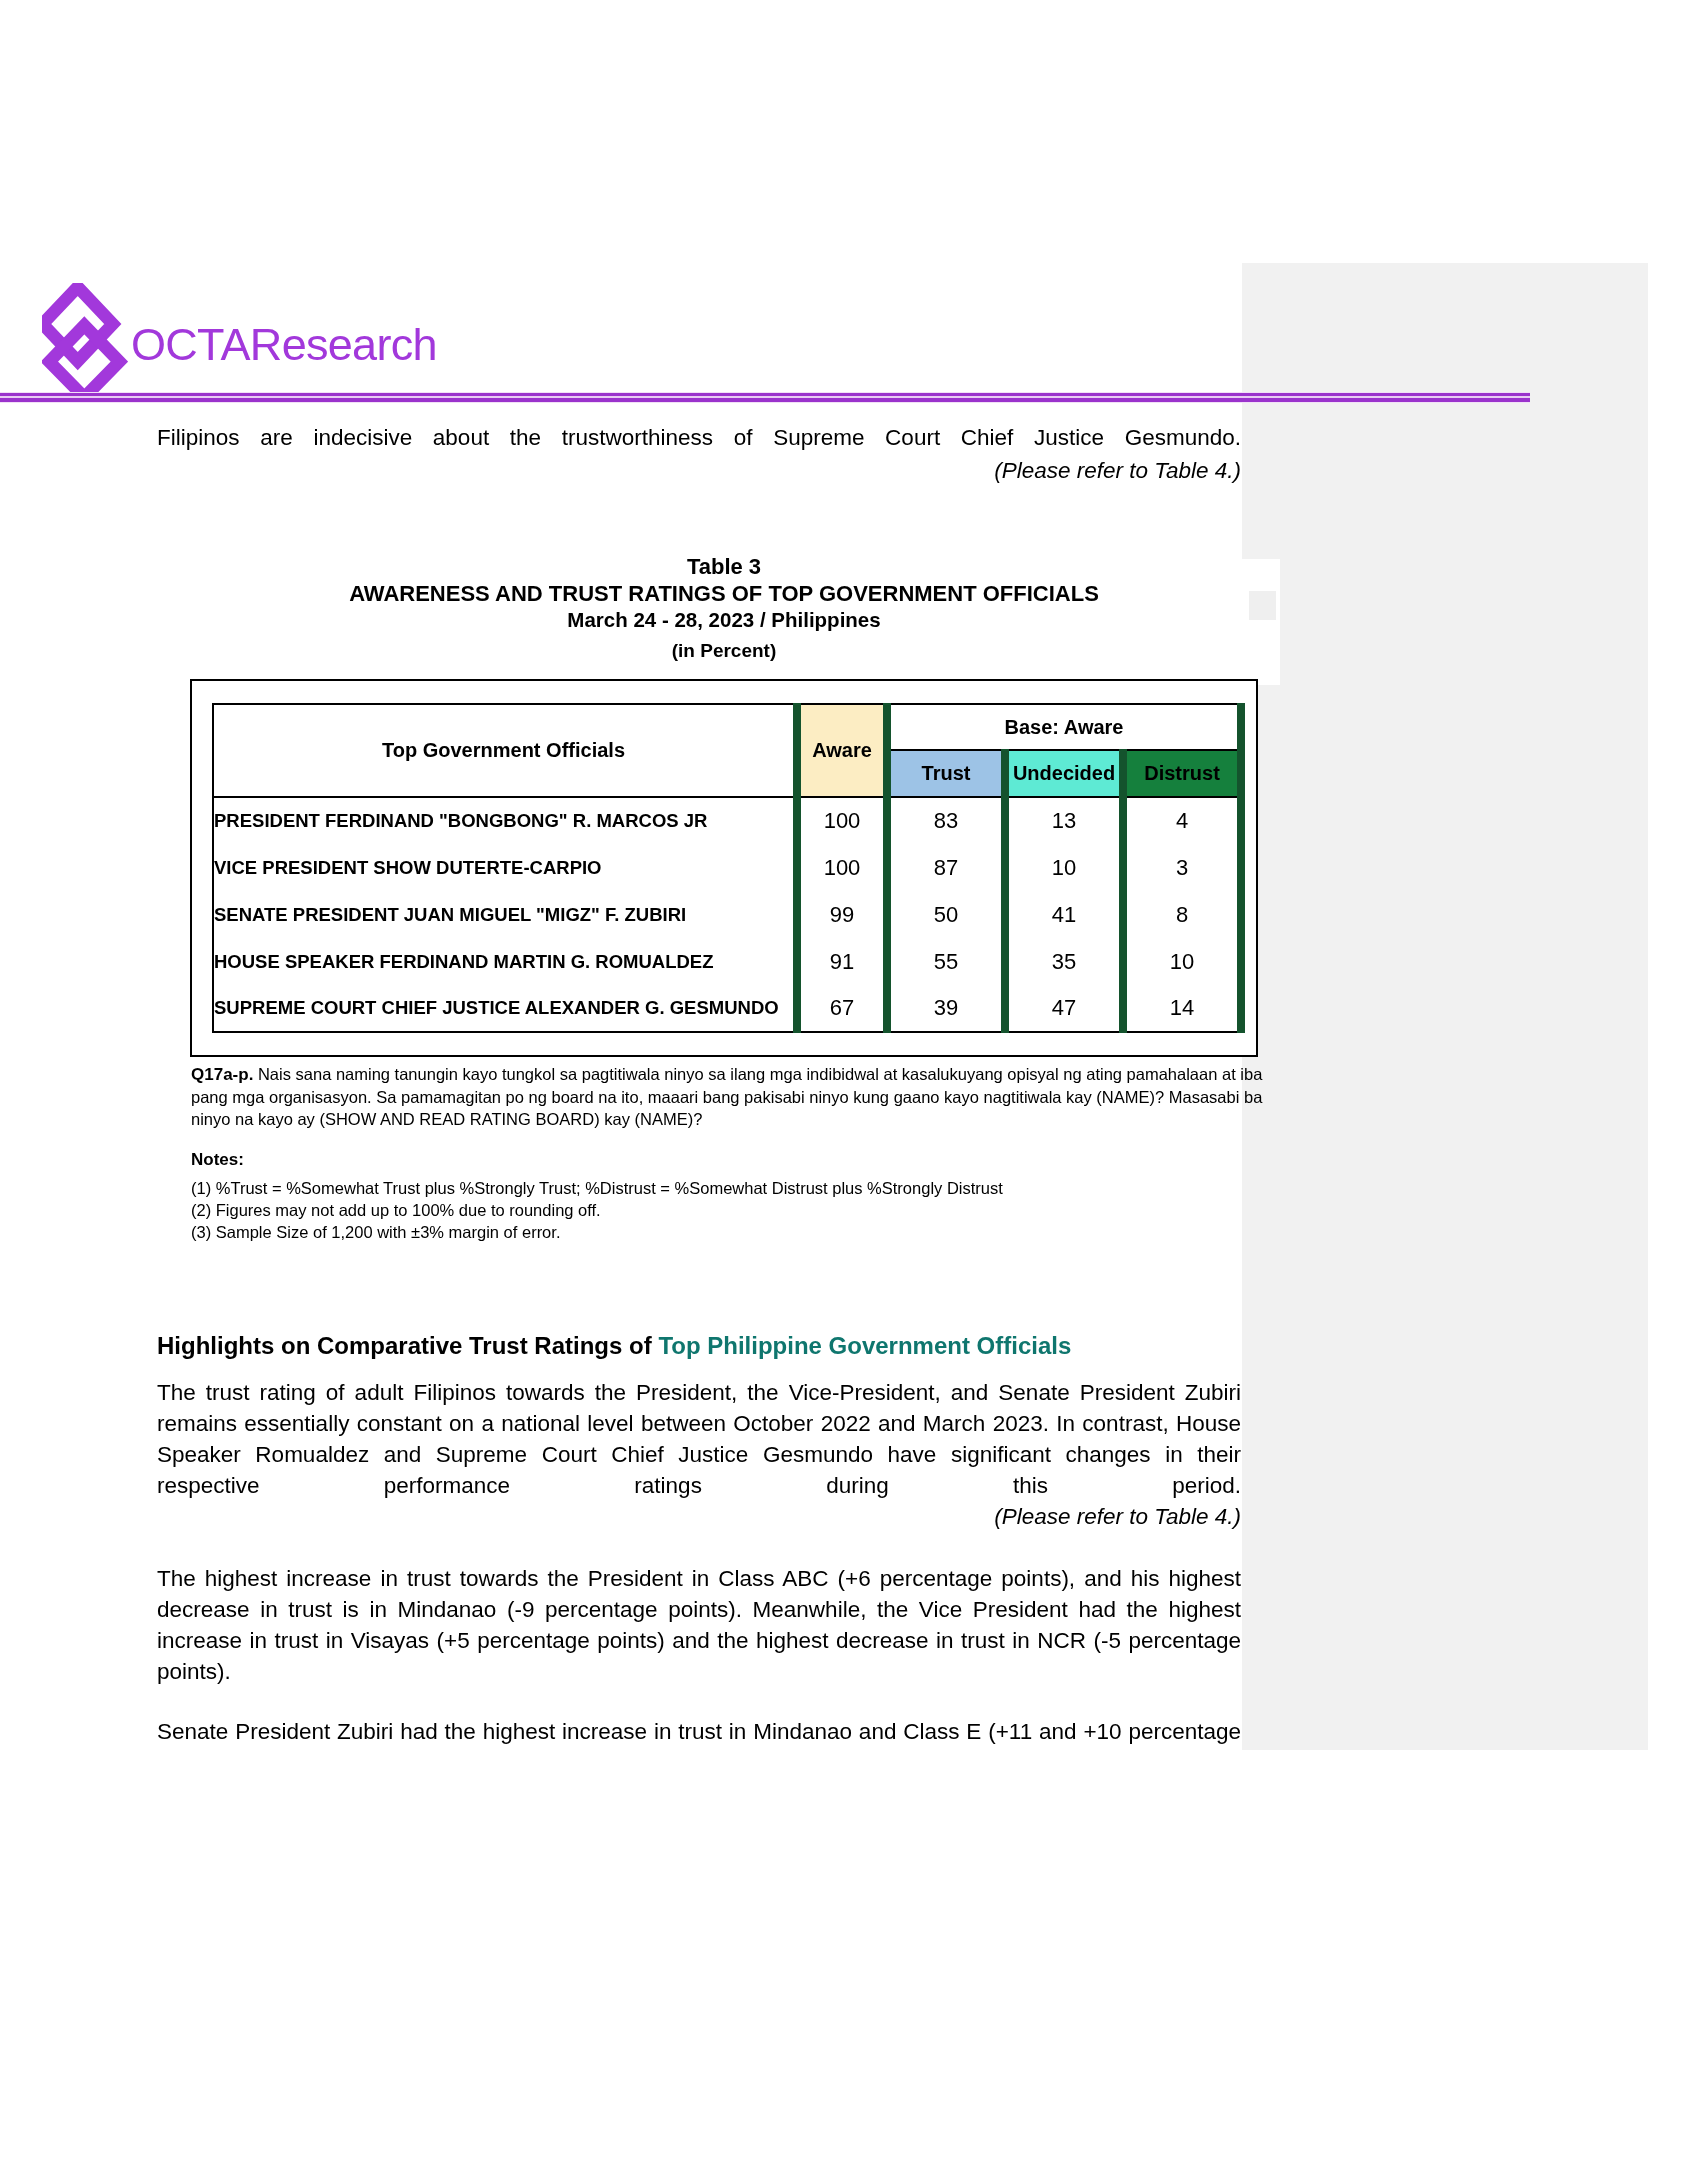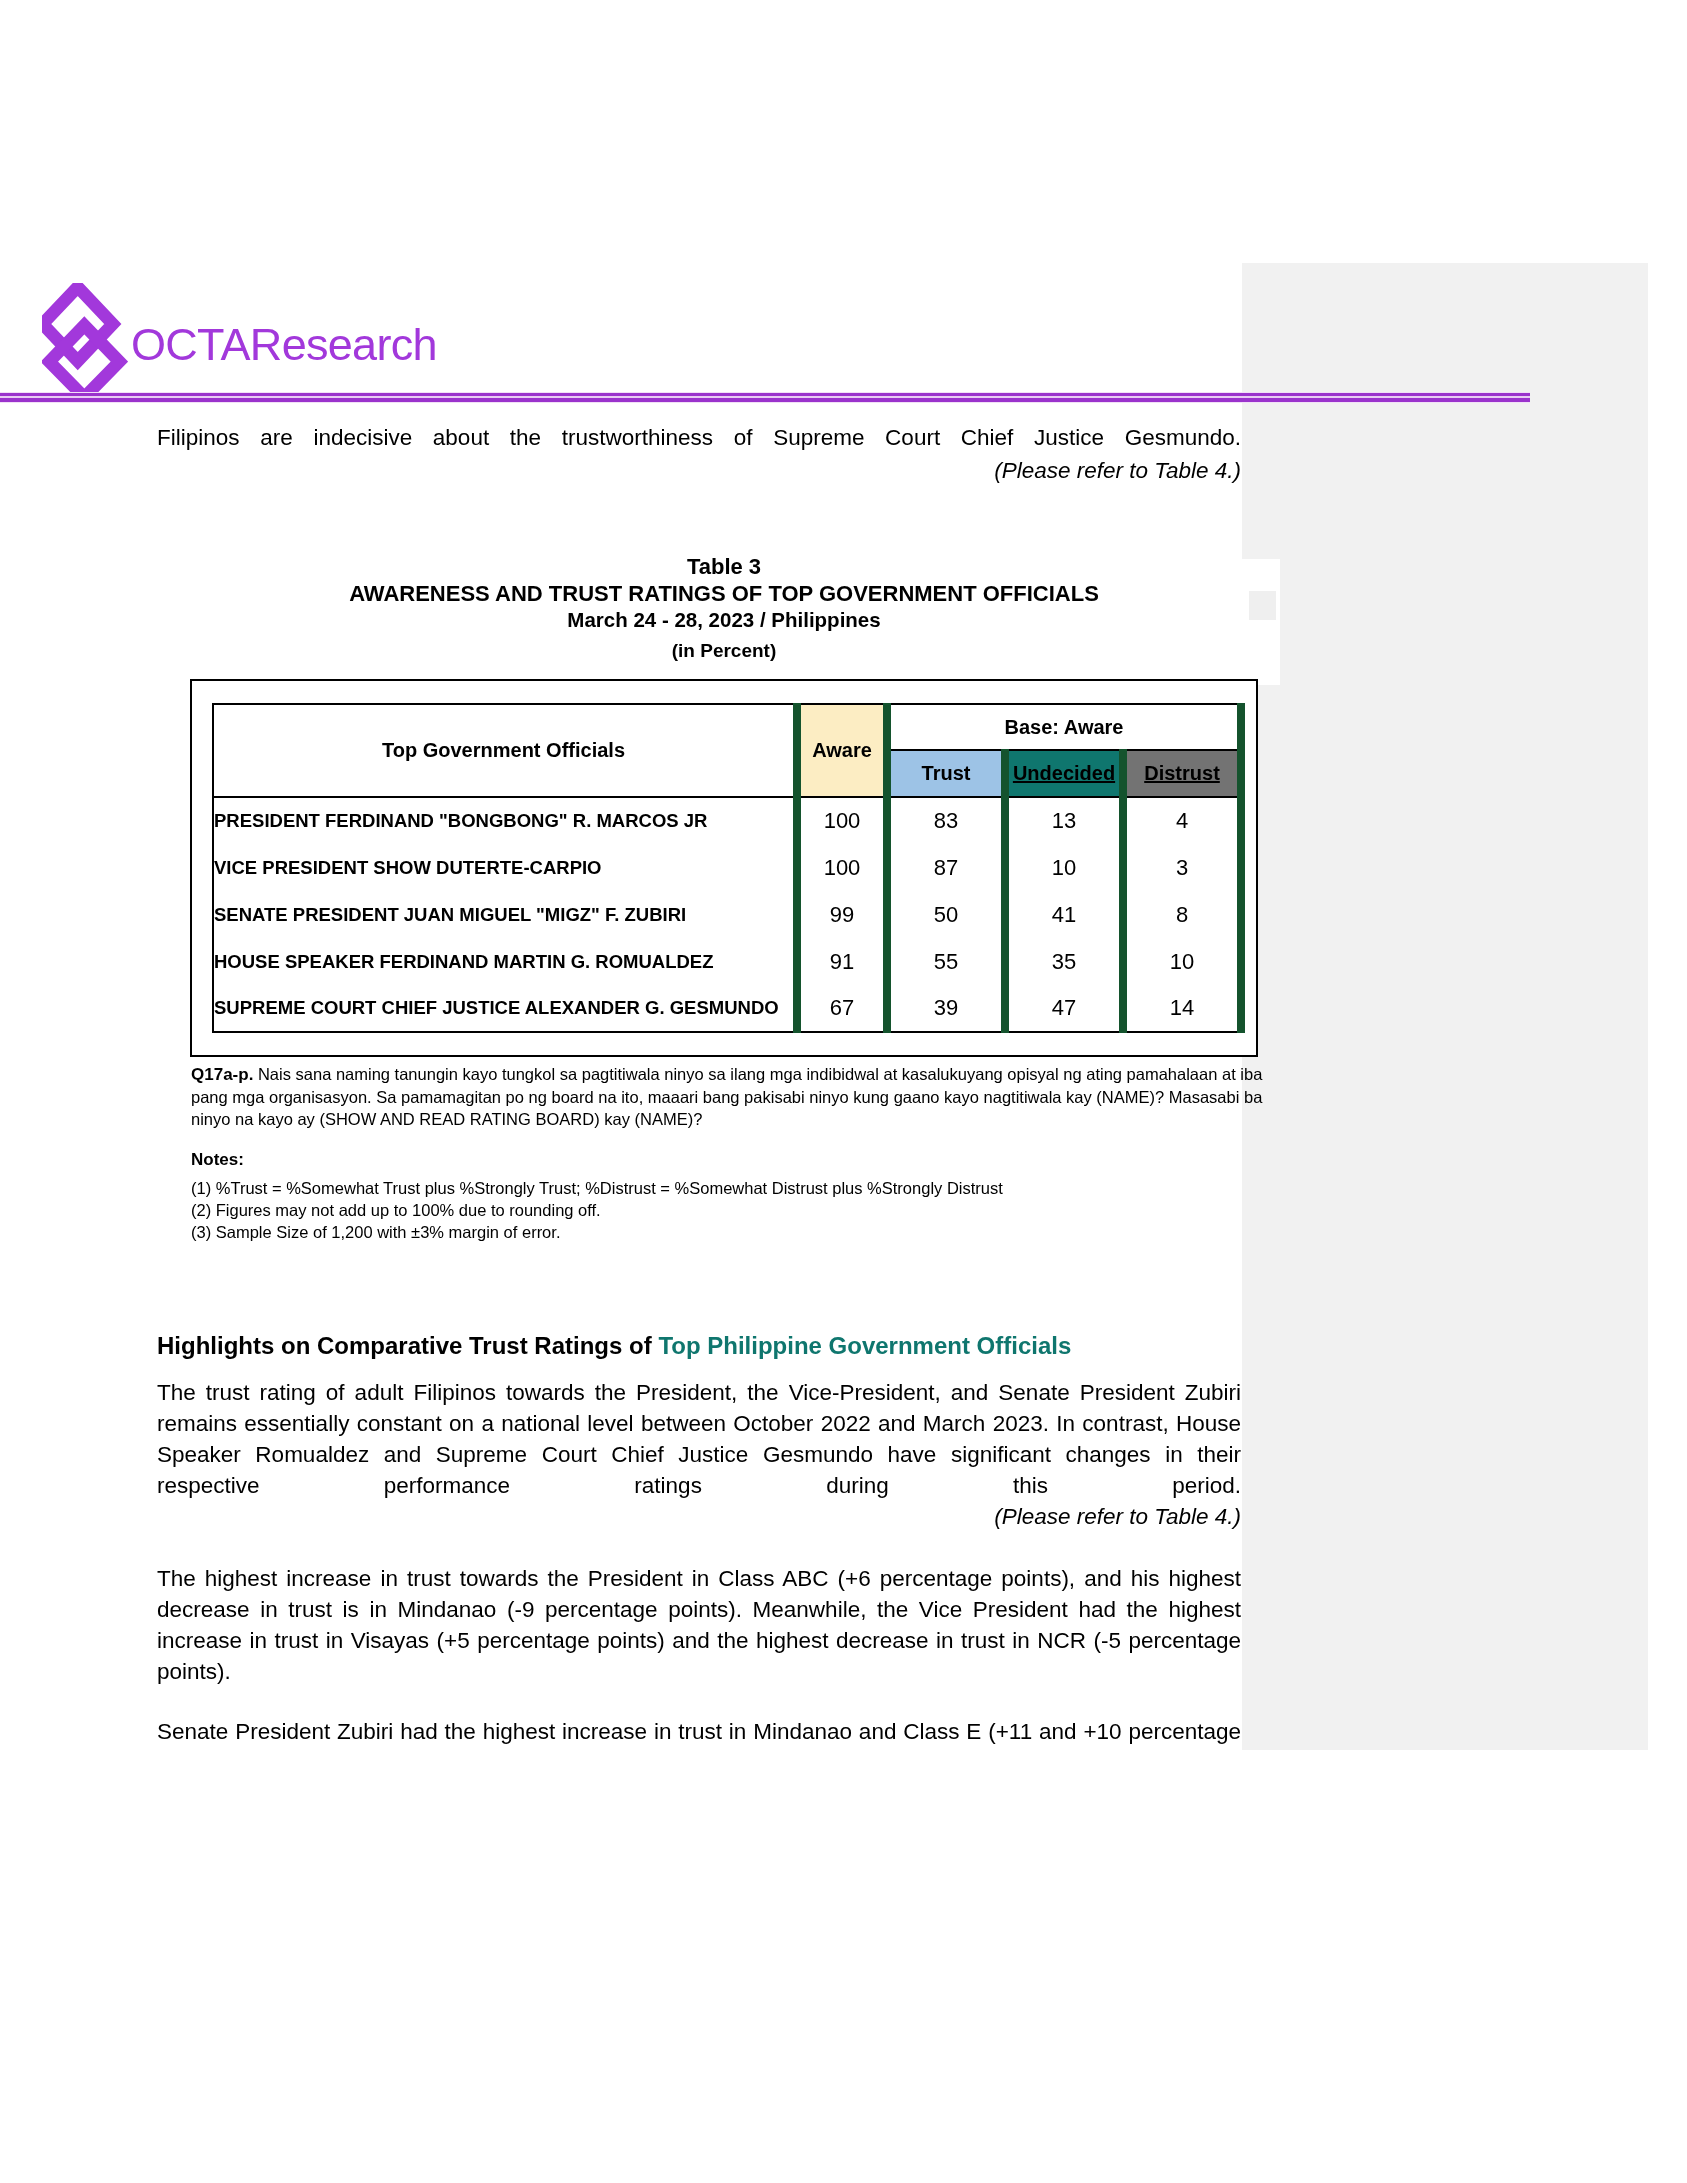--- a/index.html
+++ b/index.html
@@ -60,22 +60,22 @@
   }
   table.grid{border:2px solid #000;}
   tr.hrow1{height:46px;}
   tr.hrow2{height:47px;}
   tr.drow{height:47px;}
   th{font-weight:bold;font-size:20px;text-align:center;vertical-align:middle;}
   th.h-base{border-bottom:2px solid #000;}
   thead{border-bottom:2.6px solid #000;}
   .c-aware{background:#FCEDC3;}
   .c-trust{background:#9DC3E6;}
-  .c-undecided{background:#0f766e;text-decoration:underline;}
-  .c-distrust{background:#737373;text-decoration:underline;}
+  .c-undecided{background:#5eead4;}
+  .c-distrust{background:#15803d;}
   td.name{
     font-weight:bold;font-size:18.5px;text-align:left;vertical-align:middle;
     padding-left:3.3px;white-space:nowrap;
   }
   td.num{font-size:22px;text-align:center;vertical-align:middle;}
 
   
   .qnote{position:absolute;left:191px;top:1063px;width:1073px;font-size:16.5px;line-height:22px;text-align:left;}
   .qnote b{font-size:17px;}
   .notes{position:absolute;left:191px;top:1149px;width:1073px;font-size:16.5px;line-height:22px;}

